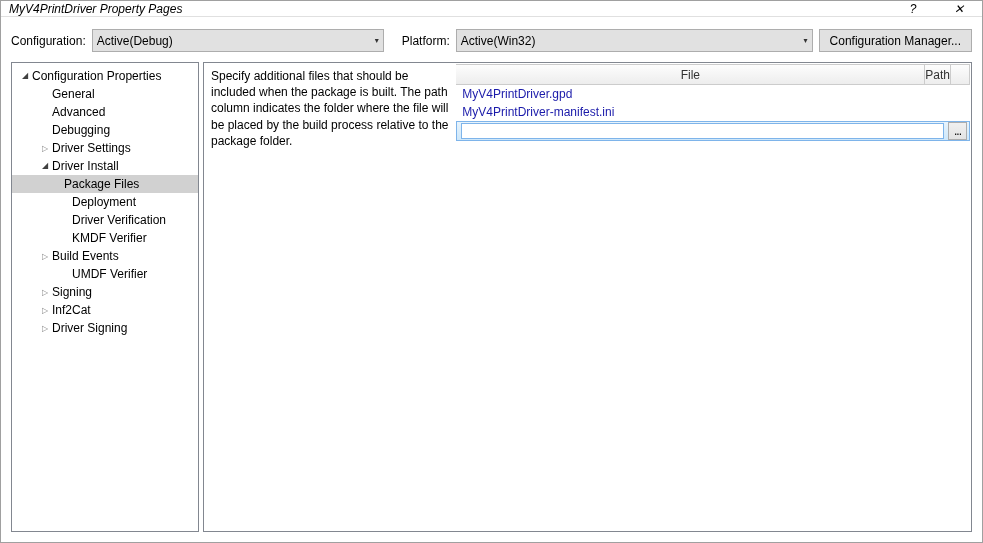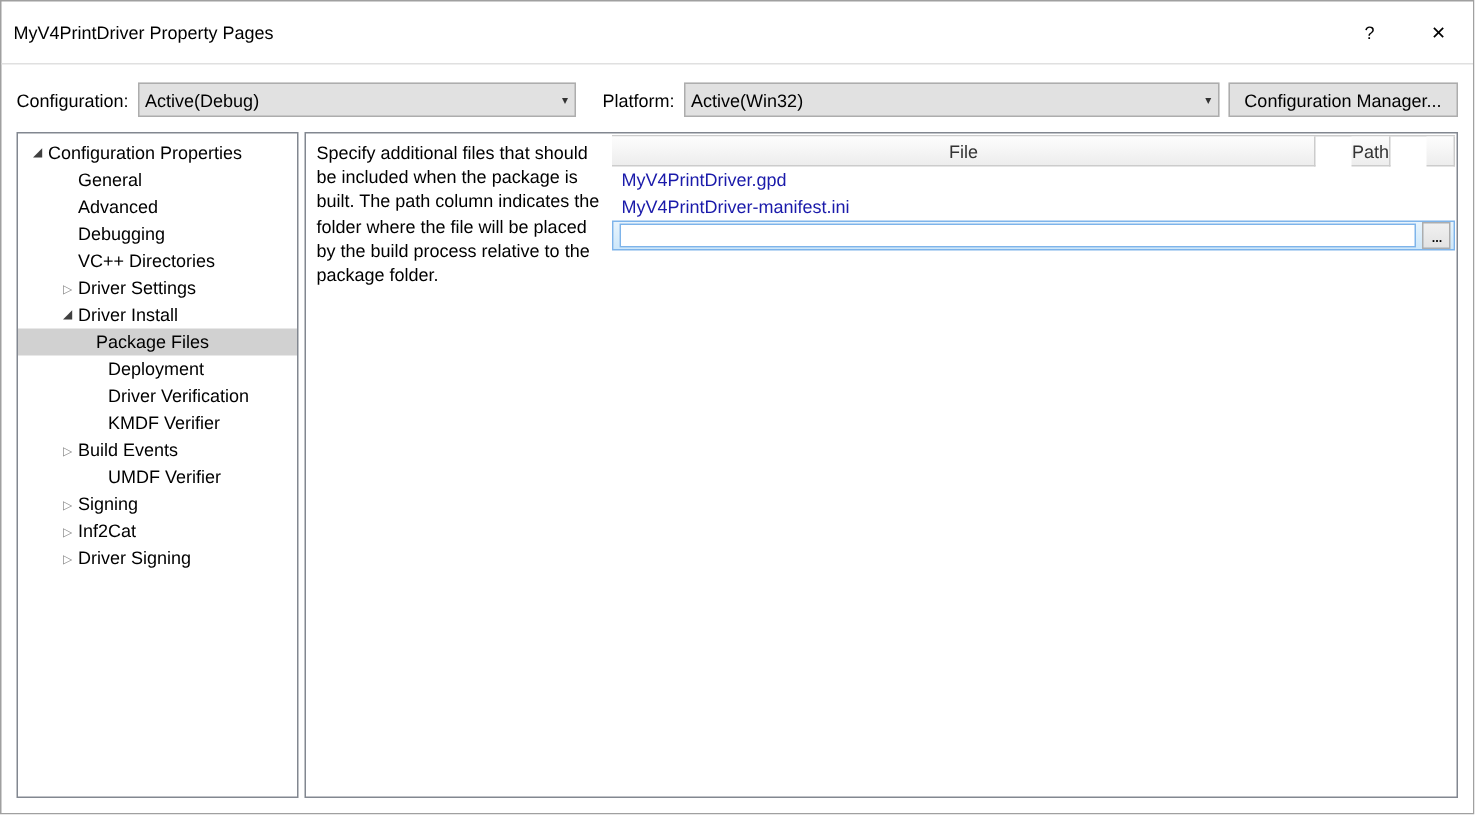--- a/index.html
+++ b/index.html
@@ -1,38 +1,38 @@
 <!DOCTYPE html>
 <html><head>
 <meta charset="utf-8">
 <style>
   * { box-sizing: border-box; font-family: "Segoe UI", Tahoma, sans-serif; font-size: 12px; }
   body { margin: 0; background: #fff; }
   .window { width: 983px; height: 543px; border: 1px solid #a0a0a0; display: flex; flex-direction: column; background: #fff; }
-  .titlebar { height: 42px; display: flex; align-items: center; padding-left: 8px; border-bottom: 1px solid #e0e0e0; }
+  .titlebar { height: 16px; display: flex; align-items: center; padding-left: 8px; border-bottom: 1px solid #e0e0e0; font-style: italic; }
   .title { flex: 1; color: #000; }
   .tb-btn { width: 46px; height: 30px; display: flex; align-items: center; justify-content: center; color: #000; }
   .config-row { display: flex; align-items: center; padding: 12px 10px 10px 10px; gap: 6px; }
   .lbl { color: #000; }
   .dropdown { flex: 1; height: 23px; border: 1px solid #adadad; background: #e1e1e1; display: flex; align-items: center; padding: 0 4px; position: relative; }
   .dropdown .dd-text { flex: 1; }
   .dropdown .dd-arrow { font-size: 8px; color: #333; }
   .cfg-mgr-btn { height: 23px; padding: 0 10px; border: 1px solid #adadad; background: #e1e1e1; display: flex; align-items: center; }
   .body { flex: 1; display: flex; padding: 0 10px 10px 10px; gap: 4px; min-height: 0; }
   .tree-panel { width: 188px; border: 1px solid #828790; overflow-y: auto; padding: 4px 0; }
   .tree-item { display: flex; align-items: center; height: 18px; padding-left: 4px; white-space: nowrap; }
   .tree-item.selected { background: #d1d1d1; }
   .tree-arrow { width: 14px; display: inline-flex; justify-content: center; color: #404040; font-size: 10px; }
   .tree-arrow.expanded::before { content: "◢"; font-size: 8px; transform: translateY(-1px); }
   .tree-arrow.collapsed::before { content: "▷"; font-size: 8px; color: #888; }
   .tree-label { color: #000; }
   .right-panel { flex: 1; border: 1px solid #828790; display: flex; padding: 1px; }
   .desc { padding: 4px 6px 6px 6px; color: #000; line-height: 1.35; }
   .grid { flex: 1; border-top: 1px solid #ccc; display: flex; flex-direction: column; }
-  .grid-header { display: flex; height: 20px; gap: 24px; }
+  .grid-header { display: flex; height: 20px; }
   .grid-header .col { border-right: 1px solid #ccc; border-bottom: 1px solid #ccc; background: linear-gradient(#fdfdfd,#ededed); display: flex; align-items: center; justify-content: center; color: #333; }
   .col-file { width: 469px; }
   .col-path { flex: 1; }
   .col-act { width: 19px; border-right:none;}
   .grid-row { display: flex; height: 18px; align-items: center; }
   .grid-row .cell { padding-left: 6px; color: #1a1aaa; }
   .grid-row.editing { background: linear-gradient(#e8f4fc,#cde7fa); border: 1px solid #7eb4ea; height: 20px; }
   .grid-row.editing .file-input { width: 458px; height: 16px; margin-left: 4px; border: 1px solid #7eb4ea; background: #fff; padding: 0 3px; color: #000; }
   .grid-row.editing .path-input { flex: 1; height: 16px; margin: 0 4px; border: 1px solid #7eb4ea; background: #fff; padding: 0 3px; }
   .browse-btn { width: 19px; height: 18px; border: 1px solid #adadad; background: linear-gradient(#f0f0f0,#e3e3e3); display: flex; align-items: center; justify-content: center; margin-right: 2px; font-size: 10px; letter-spacing: -1px; }
@@ -79,23 +79,20 @@
           <span class="tree-label">Configuration Properties</span>
         </div>
       <div class="tree-item" style="padding-left:40px">
           <span class="tree-label">General</span>
         </div>
       <div class="tree-item" style="padding-left:40px">
           <span class="tree-label">Advanced</span>
         </div>
       <div class="tree-item" style="padding-left:40px">
           <span class="tree-label">Debugging</span>
-        </div>
-      <div class="tree-item" style="padding-left:40px">
-          <span class="tree-label">VC++ Directories</span>
         </div>
       <div class="tree-item" style="padding-left:26px">
           <span class="tree-arrow collapsed"></span>
           <span class="tree-label">Driver Settings</span>
         </div>
       <div class="tree-item" style="padding-left:26px">
           <span class="tree-arrow expanded"></span>
           <span class="tree-label">Driver Install</span>
         </div>
       <div class="tree-item selected" style="padding-left:52px">

